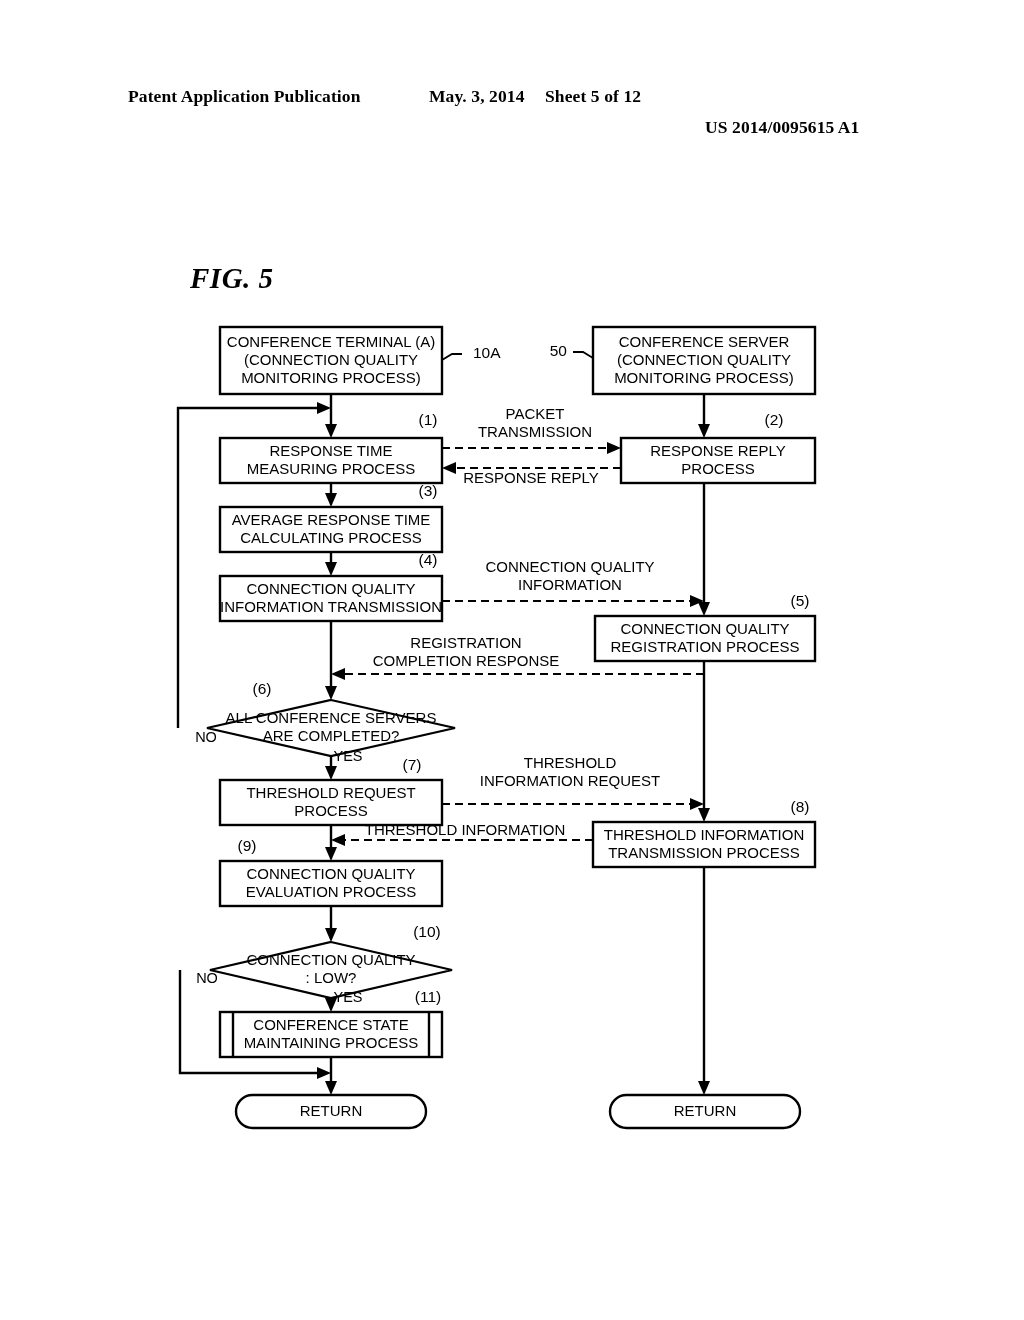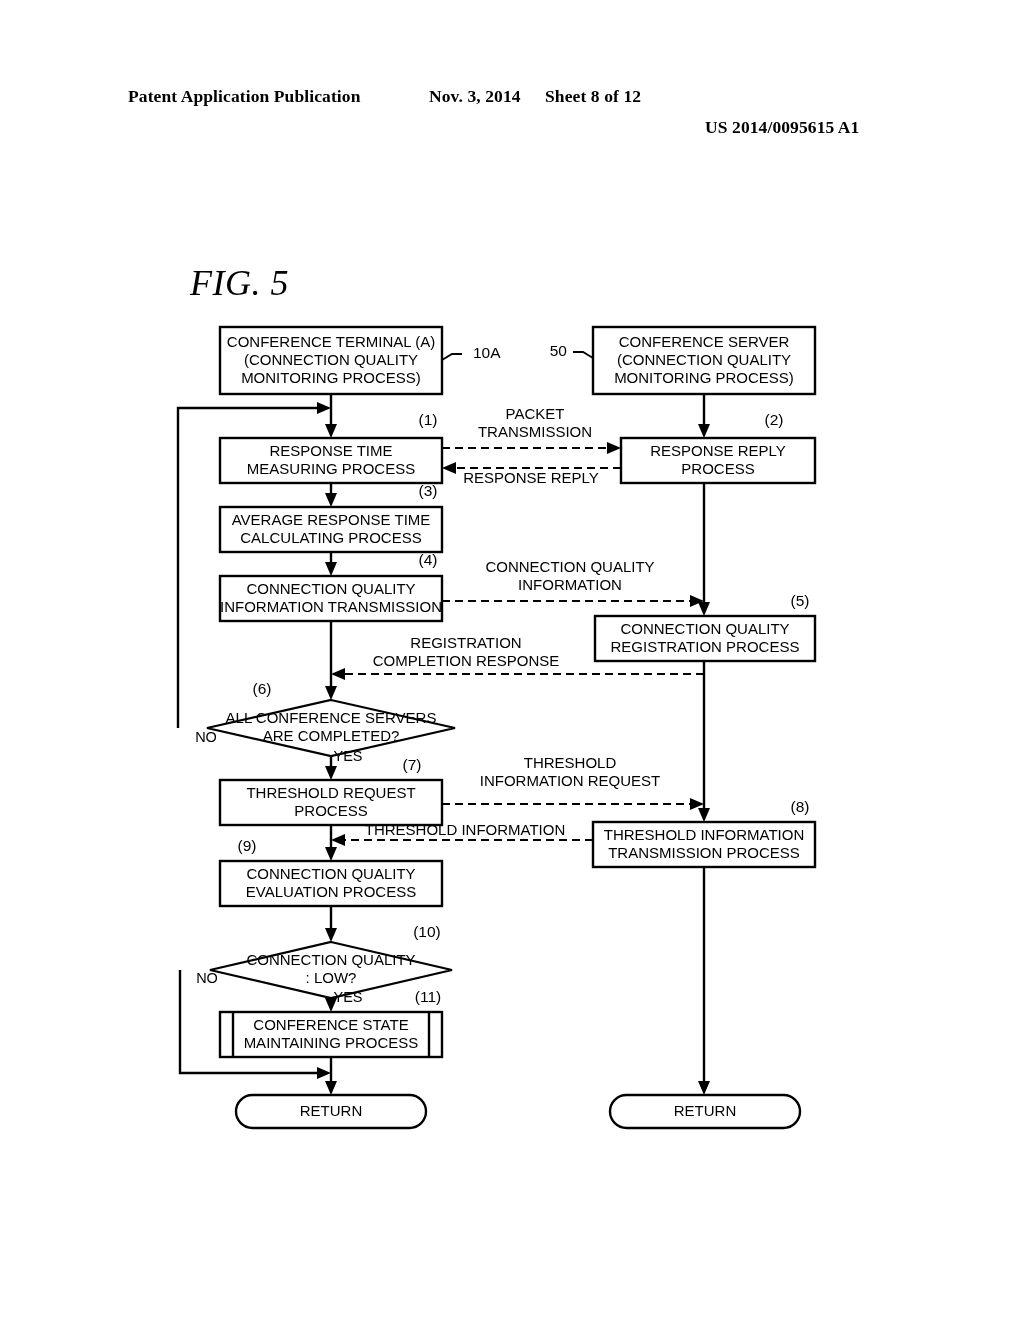--- a/index.html
+++ b/index.html
@@ -41,23 +41,24 @@
   .hdr-sheet { left: 545px; }
   .hdr-pat   { left: 705px; margin-top: 31px; }
 
   
   .figlabel {
     position: absolute;
     left: 190px;
     top: 262px;
     font-family: "Liberation Serif", serif;
     font-style: italic;
-    font-size: 36px;
+    font-size: 29px;
     letter-spacing: 0.5px;
     white-space: nowrap;
+    font-weight: bold;
   }
 
   
   #flow {
     position: absolute;
     left: 0;
     top: 0;
     width: 1024px;
     height: 1320px;
   }
@@ -104,22 +105,22 @@
   }
   #flow polygon.ahead { fill: #000000; }
 </style>
 </head>
 <body>
 
 <div id="page">
 
   <div class="hdr">
     <span class="hdr-pub">Patent Application Publication</span>
-    <span class="hdr-date">Nov. 3, 2014</span>
-    <span class="hdr-sheet">Sheet 8 of 12</span>
+    <span class="hdr-date">May. 3, 2014</span>
+    <span class="hdr-sheet">Sheet 5 of 12</span>
     <span class="hdr-pat">US 2014/0095615 A1</span>
   </div>
 
   <div class="figlabel">FIG. 5</div>
 
   <svg id="flow" viewBox="0 0 1024 1320">
 
     <g>
       <rect class="box" x="220" y="327" width="222" height="67"></rect>
       <text class="lbl" x="331" y="343">CONFERENCE TERMINAL (A)</text>

